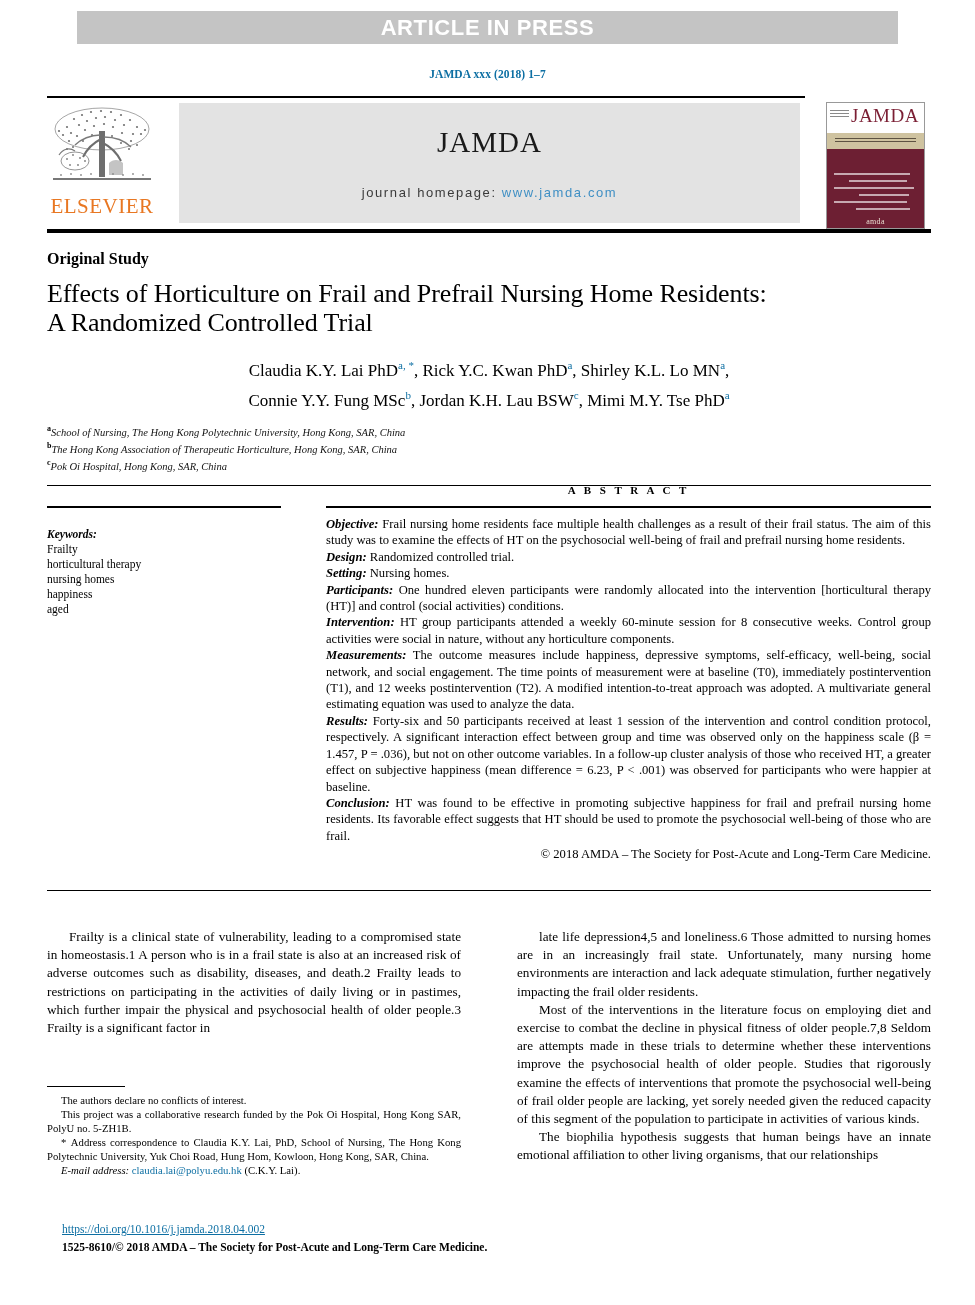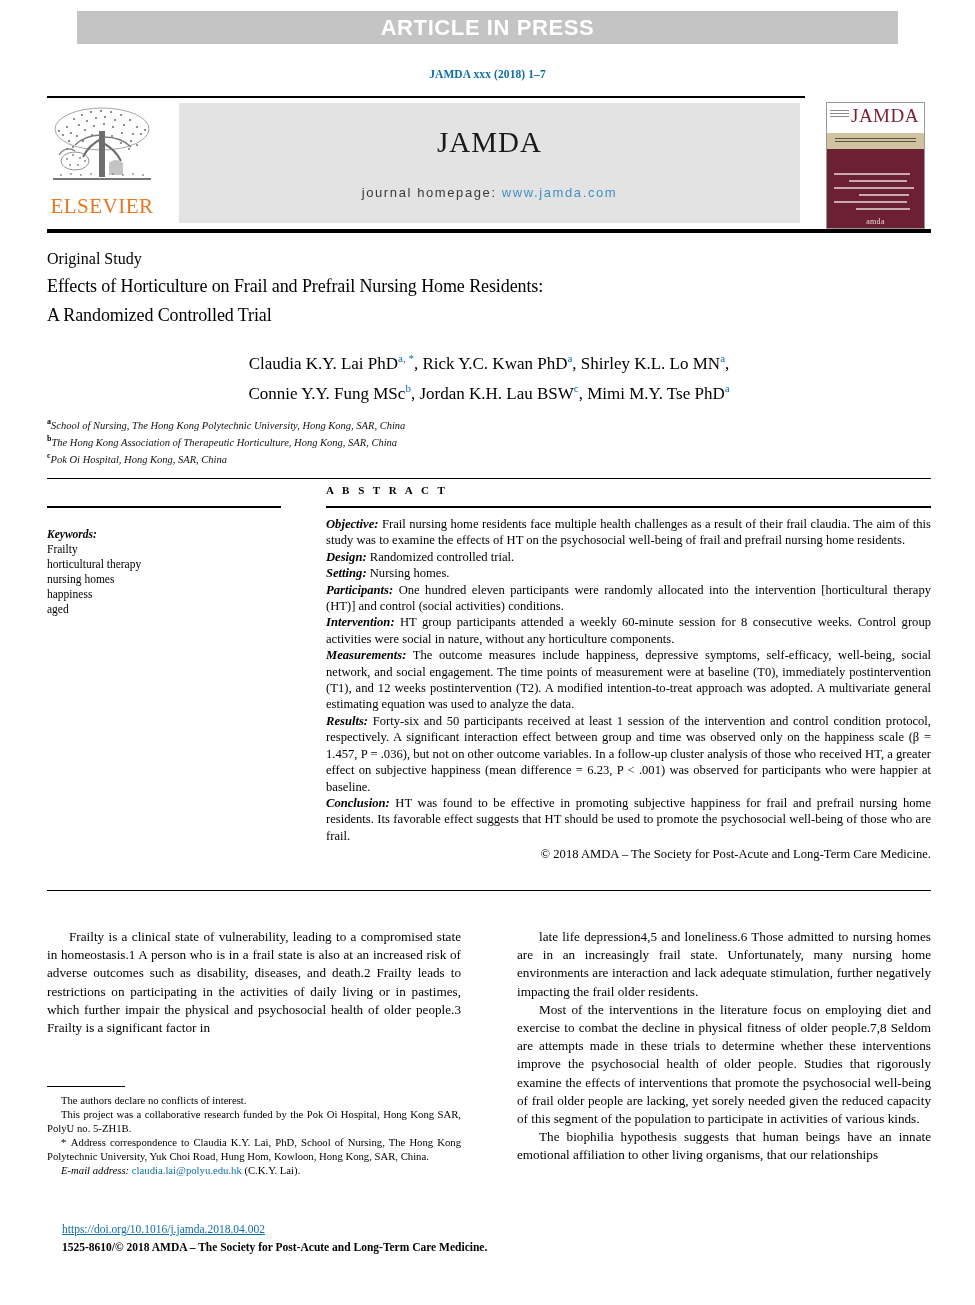--- a/index.html
+++ b/index.html
@@ -187,27 +187,27 @@
 
   
   .article-head {
     position: absolute;
     left: 47px;
     top: 250px;
     width: 884px;
   }
   .study-type {
     font-family: "Liberation Serif", serif;
-    font-weight: normal;
+    font-weight: bold;
     font-size: 16px;
-    margin-bottom: 4px;
+    margin-bottom: 11px;
   }
   .article-title {
     font-family: "Liberation Serif", serif;
-    font-size: 18px;
+    font-size: 26px;
     line-height: 29px;
     font-weight: normal;
     margin: 0 0 16px 0;
     letter-spacing: -0.1px;
   }
   .authors {
     font-family: "Liberation Serif", serif;
     font-size: 17px;
     line-height: 24px;
     margin-bottom: 10px;
@@ -244,20 +244,21 @@
     left: 47px;
     top: 484px;
     width: 884px;
   }
   .abs-label {
     font-family: "Liberation Serif", serif;
     font-weight: bold;
     font-size: 11px;
     letter-spacing: 3px;
     margin-left: 279px;
+    text-align: center;
   }
   .abs-rules {
     position: relative;
     height: 2px;
     margin-top: 10px;
   }
   .abs-rule-left {
     position: absolute;
     left: 0;
     top: 0;
@@ -534,21 +535,21 @@
     <div class="keywords">
       <div class="kw-head">Keywords:</div>
       <div>Frailty</div>
       <div>horticultural therapy</div>
       <div>nursing homes</div>
       <div>happiness</div>
       <div>aged</div>
     </div>
 
     <div class="abstract-text">
-      <p><span class="sec">Objective:</span><span> Frail nursing home residents face multiple health challenges as a result of their frail claudia. The aim of this study was to examine the effects of HT on the psychosocial well-being of frail and prefrail nursing home residents.</span></p>
+      <p><span class="sec">Objective:</span><span> Frail nursing home residents face multiple health challenges as a result of their frail status. The aim of this study was to examine the effects of HT on the psychosocial well-being of frail and prefrail nursing home residents.</span></p>
       <p><span class="sec">Design:</span><span> Randomized controlled trial.</span></p>
       <p><span class="sec">Setting:</span><span> Nursing homes.</span></p>
       <p><span class="sec">Participants:</span><span> One hundred eleven participants were randomly allocated into the intervention [horticultural therapy (HT)] and control (social activities) conditions.</span></p>
       <p><span class="sec">Intervention:</span><span> HT group participants attended a weekly 60-minute session for 8 consecutive weeks. Control group activities were social in nature, without any horticulture components.</span></p>
       <p><span class="sec">Measurements:</span><span> The outcome measures include happiness, depressive symptoms, self-efficacy, well-being, social network, and social engagement. The time points of measurement were at baseline (T0), immediately postintervention (T1), and 12 weeks postintervention (T2). A modified intention-to-treat approach was adopted. A multivariate general estimating equation was used to analyze the data.</span></p>
       <p><span class="sec">Results:</span><span> Forty-six and 50 participants received at least 1 session of the intervention and control condition protocol, respectively. A significant interaction effect between group and time was observed only on the happiness scale (β = 1.457, P = .036), but not on other outcome variables. In a follow-up cluster analysis of those who received HT, a greater effect on subjective happiness (mean difference = 6.23, P &lt; .001) was observed for participants who were happier at baseline.</span></p>
       <p><span class="sec">Conclusion:</span><span> HT was found to be effective in promoting subjective happiness for frail and prefrail nursing home residents. Its favorable effect suggests that HT should be used to promote the psychosocial well-being of those who are frail.</span></p>
       <div class="copyright-line">© 2018 AMDA – The Society for Post-Acute and Long-Term Care Medicine.</div>
     </div>
 

